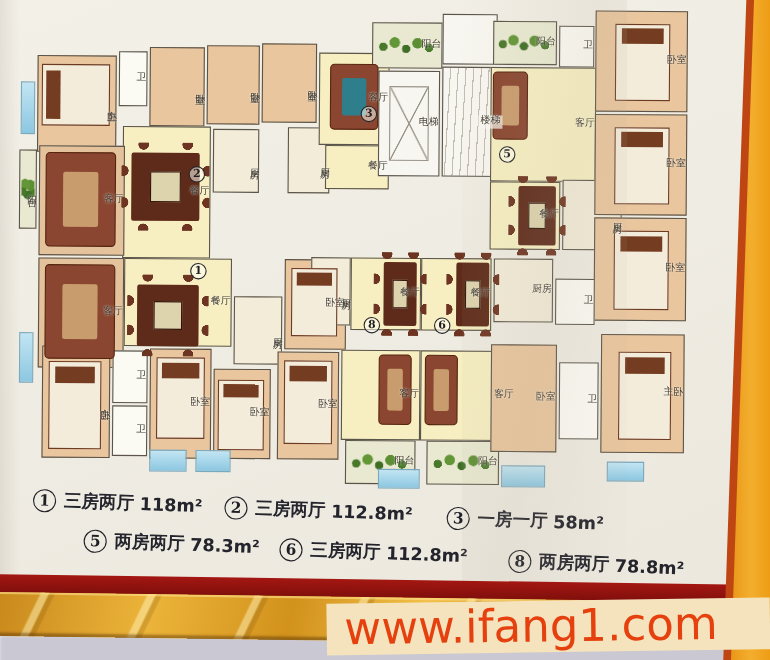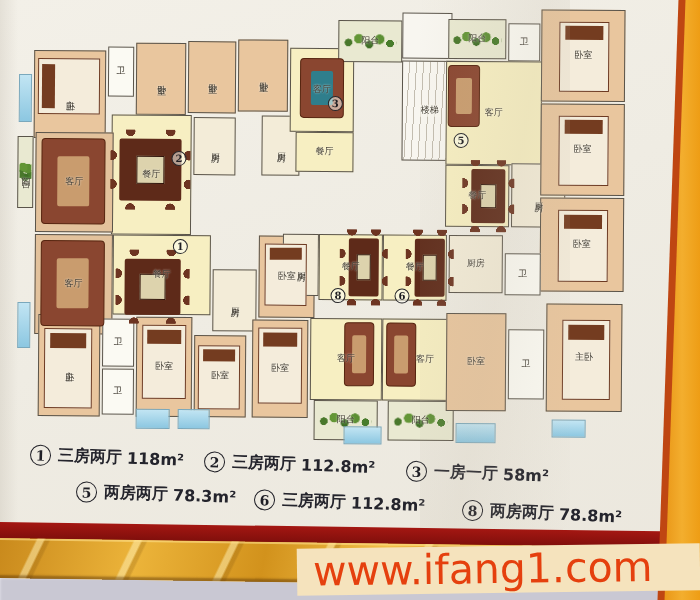--- a/index.html
+++ b/index.html
@@ -5,21 +5,21 @@
   html,body{margin:0;padding:0;}
   .scene{position:relative;width:700px;height:600px;overflow:hidden;background:#efece4;font-family:"DejaVu Sans",sans-serif;}
   .poster{position:absolute;inset:0;background:linear-gradient(160deg,#f3f0e8 0%,#efece3 45%,#ebe7dd 100%);}
   .poster::after{content:"";position:absolute;left:60%;top:0;width:150px;height:100%;
     background:linear-gradient(100deg,transparent 0,rgba(185,175,155,.16) 50%,transparent 100%);}
   .poster::before{content:"";position:absolute;left:0;top:0;width:18px;height:100%;
     background:linear-gradient(90deg,rgba(160,150,135,.18),transparent);}
 
   
   .plan{position:absolute;left:15px;top:6px;width:612px;height:442px;transform:rotate(.4deg);}
-  .room{position:absolute;box-sizing:border-box;border:1px solid #5a544a;display:flex;align-items:center;justify-content:center;}
+  .room{position:absolute;box-sizing:border-box;border:1px solid #5a544a;display:flex;align-items:center;justify-content:flex-end;}
   .rlabel{position:relative;z-index:5;font-size:9px;line-height:1.05;color:#3e392f;
     text-shadow:0 0 2px rgba(255,255,252,.9);white-space:nowrap;}
   .vert{writing-mode:vertical-rl;letter-spacing:1px;}
   .peach{background:#e9c69e;}
   .tan{background:#e3c29c;}
   .yellow{background:#f7efc2;}
   .white{background:#fbfaf3;}
   .kitchen{background:#f3ecd8;}
   .core{background:#f8f6f0;}
   .stairs{background:repeating-linear-gradient(93deg,#f8f6f0 0 6px,#c3bdb0 6px 7px);}
@@ -119,20 +119,23 @@
           <span class="rlabel vert">卧室</span>
         </div>
         <div class="room yellow" style="left: 274px; top: 42px; width: 64px; height: 84px;">
           <span class="rlabel">客厅</span>
         </div>
         <div class="room yellow" style="left: 280px; top: 126px; width: 58px; height: 40px;">
           <span class="rlabel">餐厅</span>
         </div>
         <div class="room balcony" style="left: 322px; top: 14px; width: 64px; height: 42px;">
           <span class="rlabel">阳台</span>
+        </div>
+        <div class="room core elevator" style="left: 328px; top: 58px; width: 56px; height: 96px;">
+          <span class="rlabel">电梯</span>
         </div>
         <div class="room stairs" style="left: 386px; top: 54px; width: 56px; height: 100px;">
           <span class="rlabel">楼梯</span>
         </div>
         <div class="room core" style="left: 386px; top: 6px; width: 50px; height: 46px;"></div>
         <div class="room balcony" style="left: 432px; top: 12px; width: 58px; height: 40px;">
           <span class="rlabel">阳台</span>
         </div>
         <div class="room white" style="left: 492px; top: 16px; width: 32px; height: 38px;">
           <span class="rlabel">卫</span>

